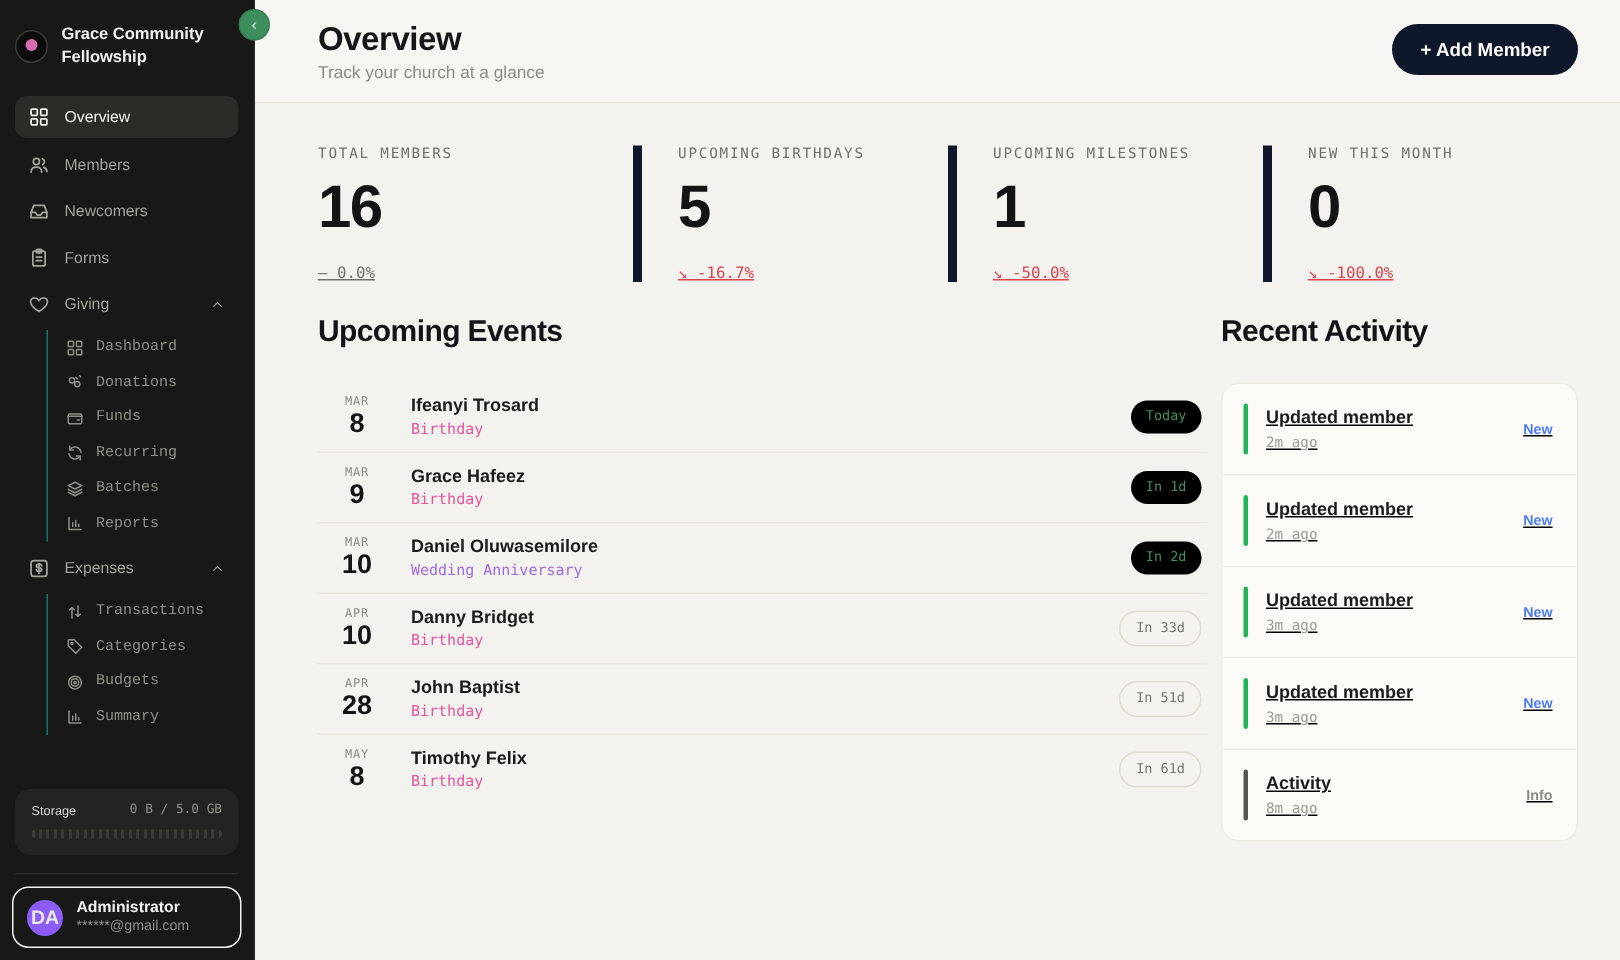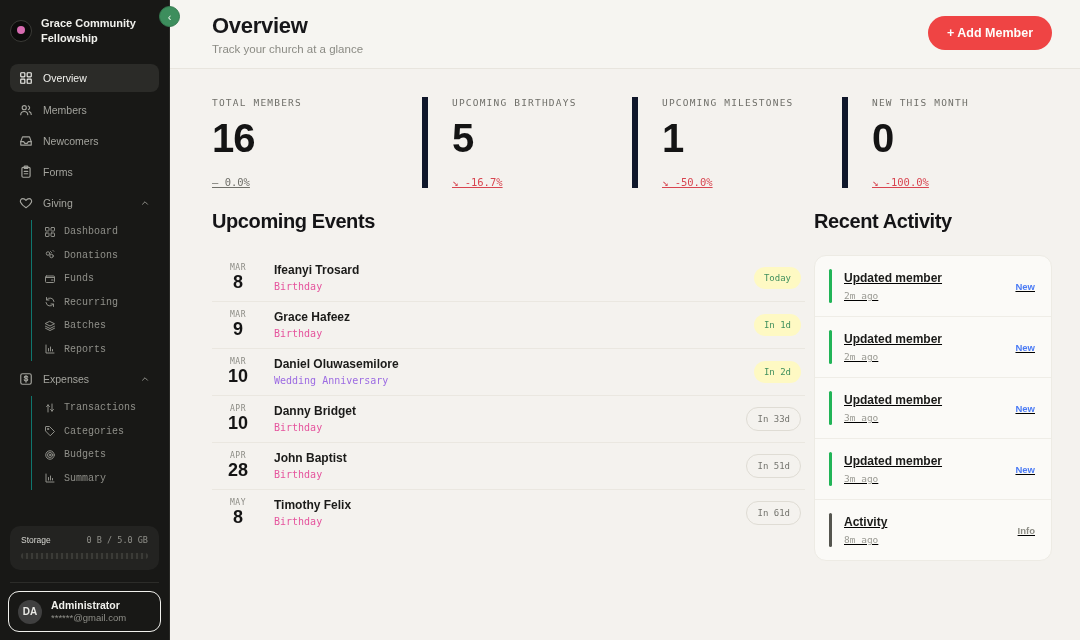--- a/index.html
+++ b/index.html
@@ -27,37 +27,37 @@
   .sub-item .nv-icon { width:12px; height:12px; display:flex; align-items:center; justify-content:center; flex-shrink:0; }
   .storage-card { margin:6px 10px 0 10px; background:#232321; border-radius:10px; padding:9px 11px 11px 11px; }
   .storage-top { display:flex; justify-content:space-between; font-size:8.5px; margin-bottom:8px; }
   .storage-label { color:#d8d8d3; }
   .storage-value { color:#8f8f89; }
   .storage-track { height:6px; border-radius:3px; overflow:hidden;
       background:repeating-linear-gradient(90deg,#3b3b37 0 2px,#262623 2px 5px); }
   .side-divider { height:1px; background:#2c2c29; margin:12px 10px 0 10px; }
   .account-box { margin:8px 8px 8px 8px; border:1.5px solid #f1f1ed; border-radius:11px;
                  display:flex; align-items:center; gap:9px; padding:7px 9px; cursor:pointer; }
-  .avatar { width:24px; height:24px; border-radius:50%; background:#404040; color:#e8e8e4;
-            font-size:10px; font-weight:bold; display:flex; align-items:center; justify-content:center; flex-shrink:0;text-align:right; }
+  .avatar { width:24px; height:24px; border-radius:50%; background:#8b5cf6; color:#e8e8e4;
+            font-size:13px; font-weight:bold; display:flex; align-items:center; justify-content:center; flex-shrink:0;text-align:right; }
   .acct-name { color:#f1f1ed; font-size:10.5px; font-weight:bold; line-height:13px; }
   .acct-email { color:#8f8f89; font-size:9.5px; line-height:12px; }
 
   
   .collapse-btn { position:absolute; left:159px; top:6px; width:21px; height:21px; border-radius:50%;
                   background:#3d8e5d; color:#eaf4ec; display:flex; align-items:center; justify-content:center;
                   font-size:11px; z-index:10; cursor:pointer; border:1px solid #347a50; }
 
   
   .main { flex:1; display:flex; flex-direction:column; background:#f4f2ee; }
   .page-header { display:flex; align-items:flex-start; justify-content:space-between;
                  padding:13px 28px 13px 42px; border-bottom:1px solid #e8e5de; background:#f6f5f1; }
   .page-title { font-size:22px; font-weight:bold; color:#17171a; letter-spacing:-0.3px; }
   .page-subtitle { font-size:11.5px; color:#8b8b84; margin-top:4px; }
-  .add-member-btn { background:#ef4444; color:#fdfdfb; border:none; border-radius:999px;
+  .add-member-btn { background:#0f172a; color:#fdfdfb; border:none; border-radius:999px;
                     padding:10px 19px; font-size:12.5px; font-weight:bold; cursor:pointer;
                     font-family:"Liberation Sans", sans-serif; margin-top:3px; }
 
   .stats-row { display:grid; grid-template-columns:1fr 1fr 1fr 1fr; padding:28px 28px 0 42px; }
   .stat-col { padding-right:18px; }
   .stat-col + .stat-col { border-left:6px solid #0f172a; padding-left:24px; }
   .stat-label { font-size:9.5px; letter-spacing:1.2px; color:#6f6f69; }
   .stat-value { font-size:40px; font-weight:bold; color:#141414; margin-top:8px; line-height:1.1; letter-spacing:-1px; }
   .stat-delta { font-size:10.5px; margin-top:16px;text-decoration:underline; }
   .stat-delta.neutral { color:#6f6f69; }
@@ -73,21 +73,21 @@
   .event-row + .event-row { border-top:1px solid #eae7e0; }
   .ev-date { width:36px; text-align:center; margin-right:18px; flex-shrink:0; }
   .ev-month { font-size:8px; color:#8b8b84; letter-spacing:0.5px; }
   .ev-day { font-size:18px; font-weight:bold; color:#141414; line-height:20px; }
   .ev-info { flex:1; min-width:0; }
   .ev-name { font-size:12px; font-weight:bold; color:#1b1b19; }
   .ev-type { font-size:10px; margin-top:4px; }
   .ev-type.pink { color:#e5549d; }
   .ev-type.purple { color:#9c6be2; }
   .ev-badge { font-size:9px; padding:6px 10px; border-radius:999px; margin-right:4px; white-space:nowrap; }
-  .ev-badge.green { background:#fef9c3; color:#41905e; }
+  .ev-badge.green { background:#000000; color:#41905e; }
   .ev-badge.outline { background:transparent; border:1px solid #dfdcd4; color:#75756f; }
 
   .activity-card { margin-top:22px; background:#fbfaf7; border:1px solid #edebe4; border-radius:12px; overflow:hidden; }
   .act-item { display:flex; align-items:center; padding:13px 16px 13px 14px;text-decoration:underline; }
   .act-item + .act-item { border-top:1px solid #efede7; }
   .act-bar { width:3px; height:34px; border-radius:2px; margin-right:12px; flex-shrink:0; }
   .act-bar.green { background:#21b457; }
   .act-bar.gray { background:#55554f; }
   .act-body { flex:1; min-width:0; }
   .act-title { font-size:12px; font-weight:bold; color:#1b1b19; }

